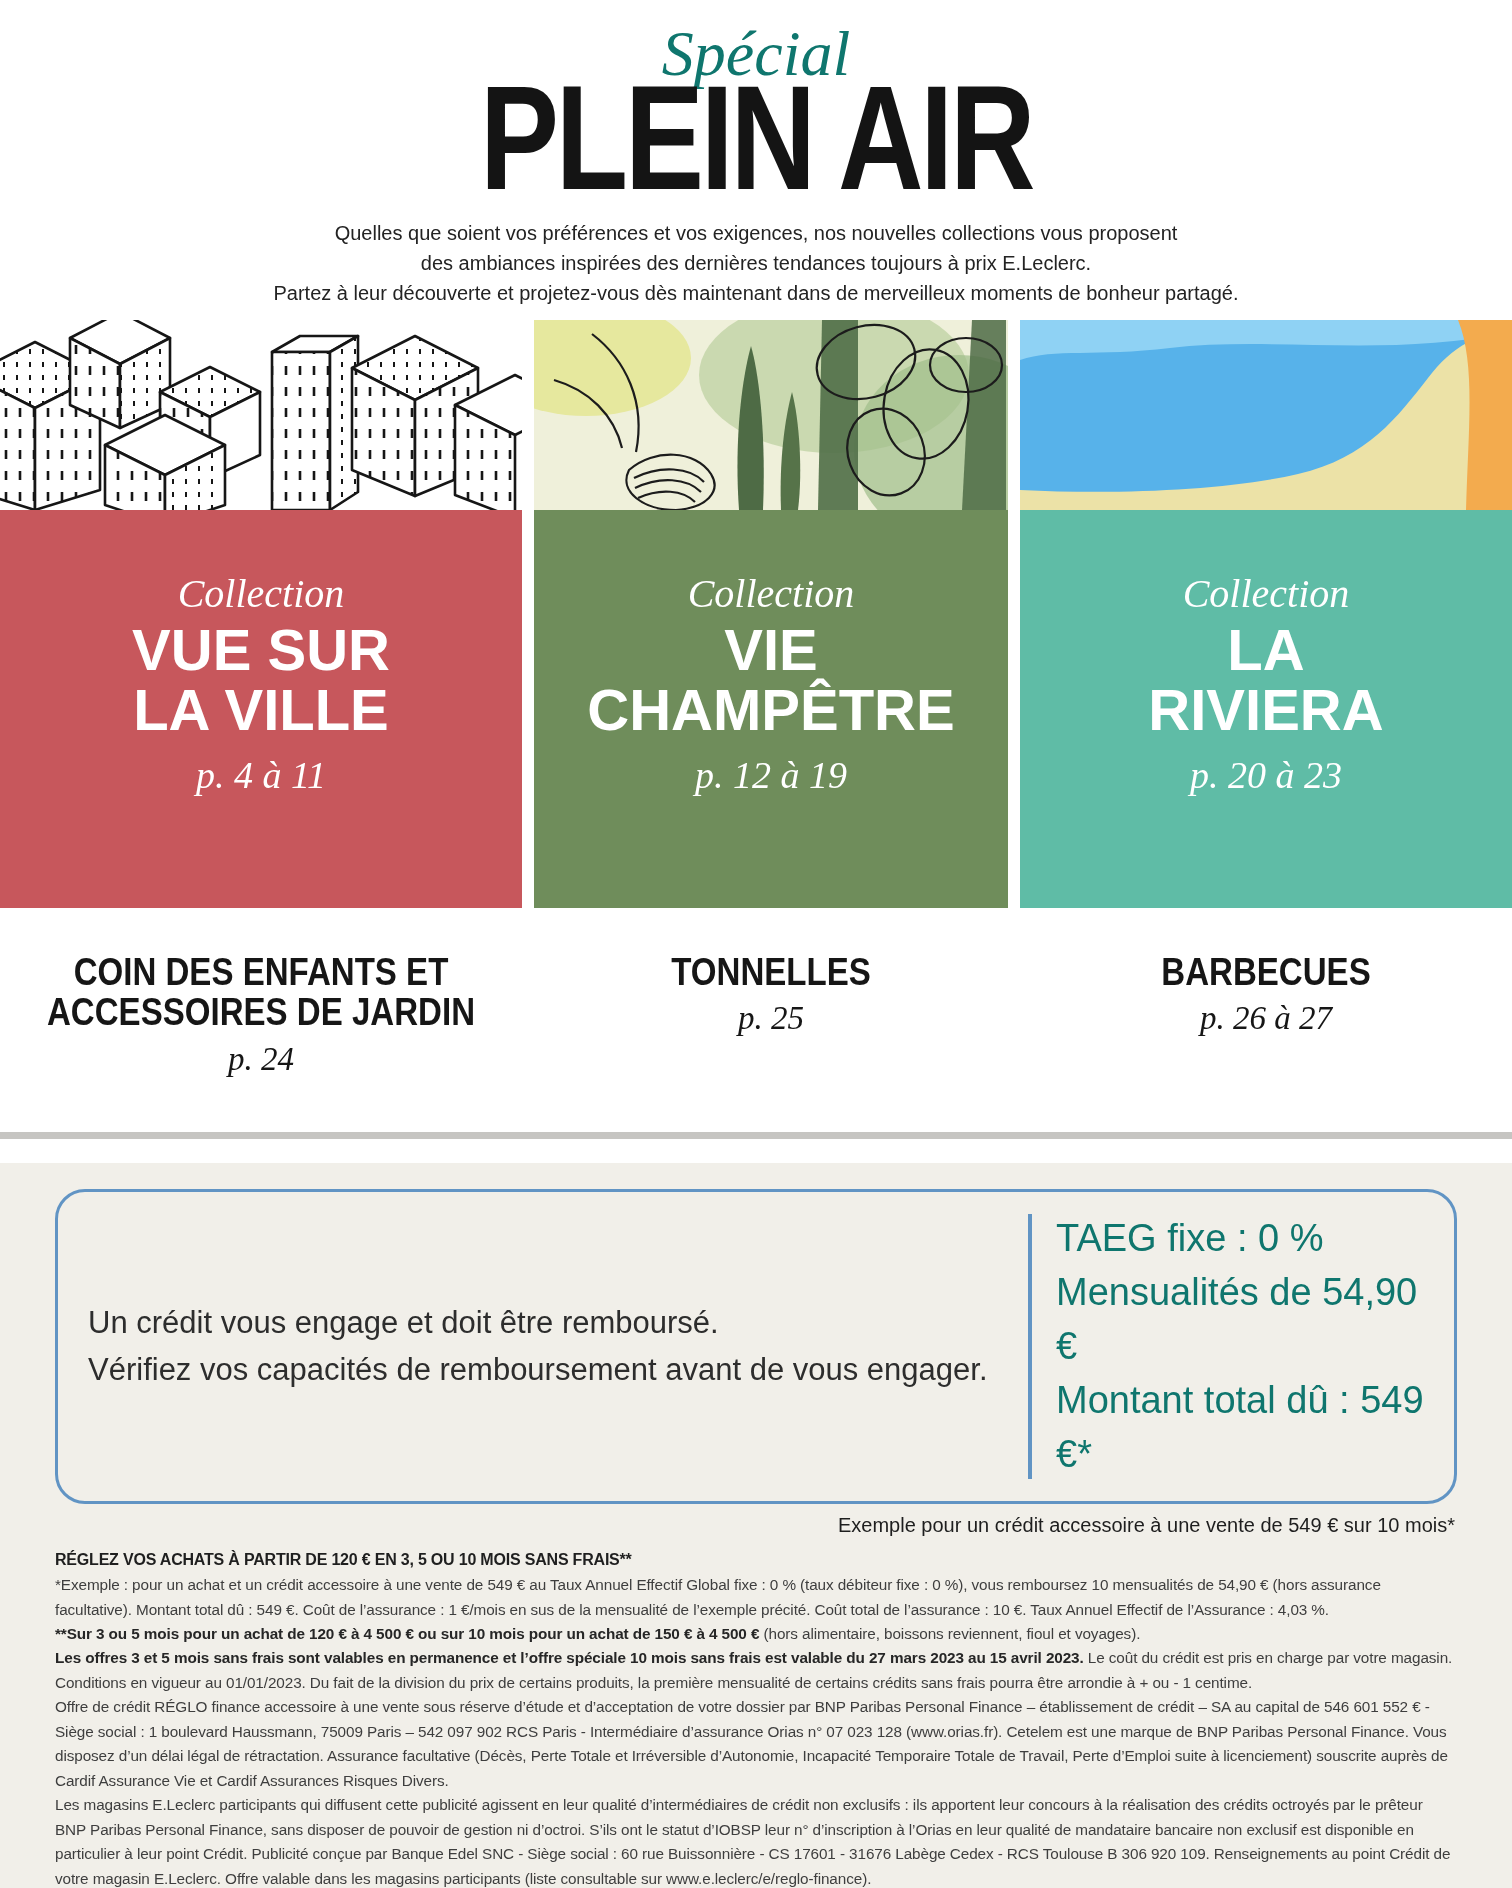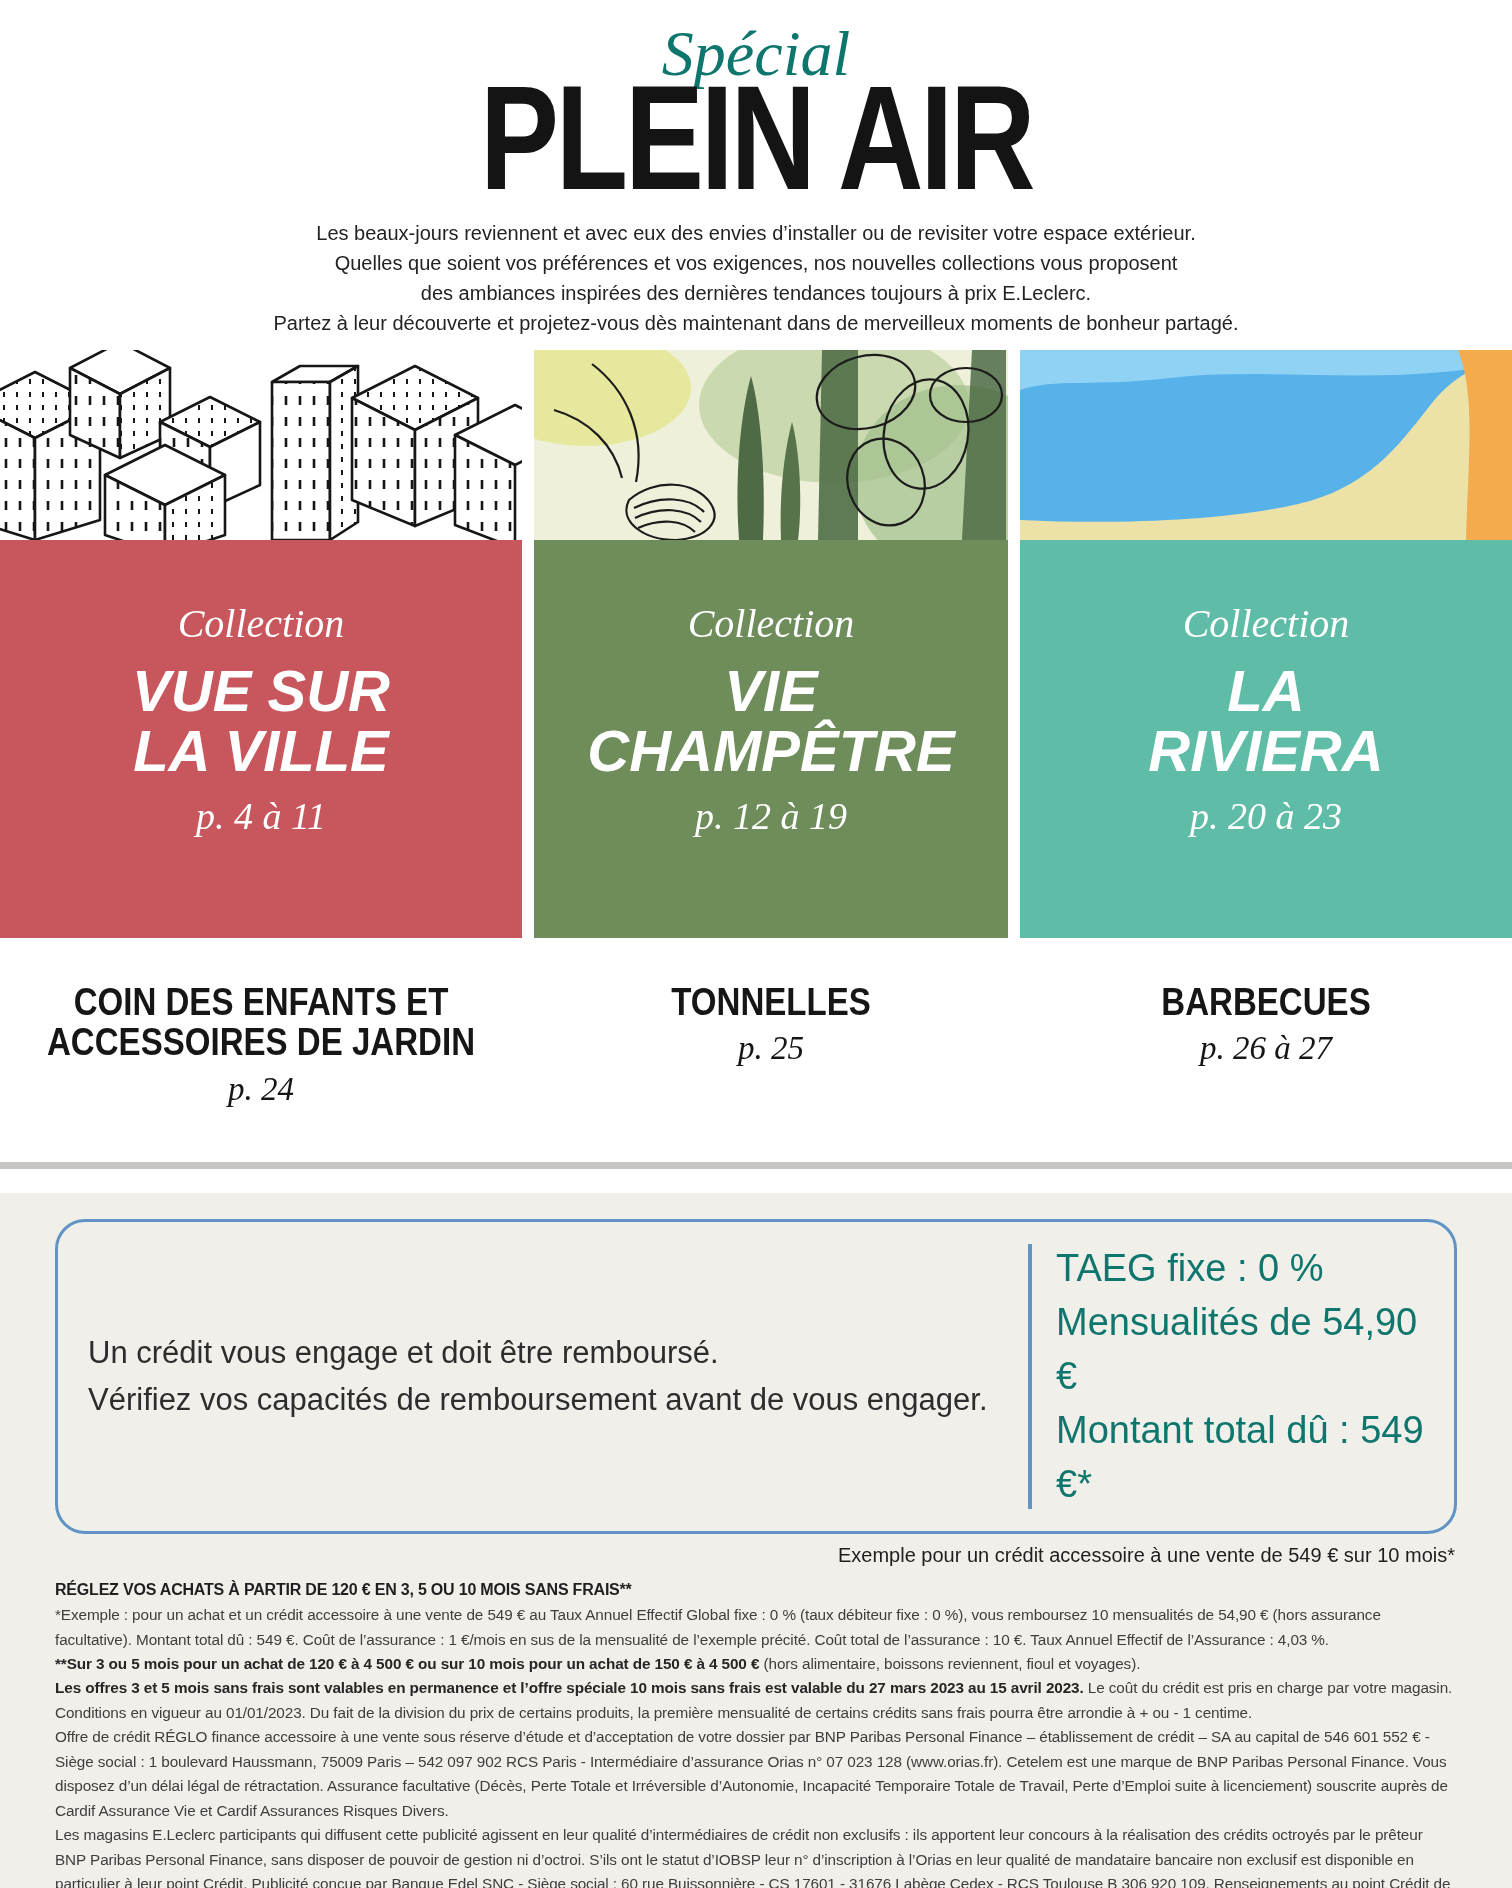--- a/index.html
+++ b/index.html
@@ -24,21 +24,21 @@
   
   .grid {
     margin-top:12px; display:grid; grid-template-columns:522px 474px 492px;
     column-gap:12px; width:1300px;
   }
   .col { display:flex; flex-direction:column; }
   .illus { height:190px; overflow:hidden; }
   .illus svg { display:block; width:100%; height:190px; }
   .cblock { height:398px; color:#ffffff; text-align:center; padding-top:62px; }
   .c-label { font-family:"Liberation Serif", serif; font-style:italic; font-size:40px; line-height:1.1; }
-  .c-title { font-weight:800; font-size:58px; line-height:1.04; letter-spacing:0; margin-top:15px;font-style:italic; }
+  .c-title { font-weight:800; font-size:58px; line-height:1.04; letter-spacing:0; margin-top:4px; }
   .c-pages { font-family:"Liberation Serif", serif; font-style:italic; font-size:38px; margin-top:12px;text-align:center; }
   
   .sections {
     margin-top:44px; display:grid; grid-template-columns:522px 474px 492px;
     column-gap:12px; text-align:center;
   }
   .sec-title { display:block; font-weight:800; font-size:38px; line-height:1.06; color:#161616;
     transform:scaleX(.87); transform-origin:center; }
   .sec-pages { font-family:"Liberation Serif", serif; font-style:italic; font-size:33px; color:#161616; margin-top:8px; }
   
@@ -58,21 +58,20 @@
   .legal b { color:#262626; }
   .page-num { font-weight:bold; font-size:27px; color:#1d1d1d; margin-top:6px; }
 </style>
 </head>
 <body>
 
 <div class="header">
   <div class="kicker">Spécial</div>
   <div class="main-title">PLEIN AIR</div>
   <div class="intro">
-    <div>Les beaux-jours reviennent et avec eux des envies d’installer ou de revisiter votre espace extérieur.</div>
     <div>Quelles que soient vos préférences et vos exigences, nos nouvelles collections vous proposent</div>
     <div>des ambiances inspirées des dernières tendances toujours à prix E.Leclerc.</div>
     <div>Partez à leur découverte et projetez-vous dès maintenant dans de merveilleux moments de bonheur partagé.</div>
   </div>
 </div>
 
 <div class="grid">
 
   <div class="col">
     <div class="illus">

